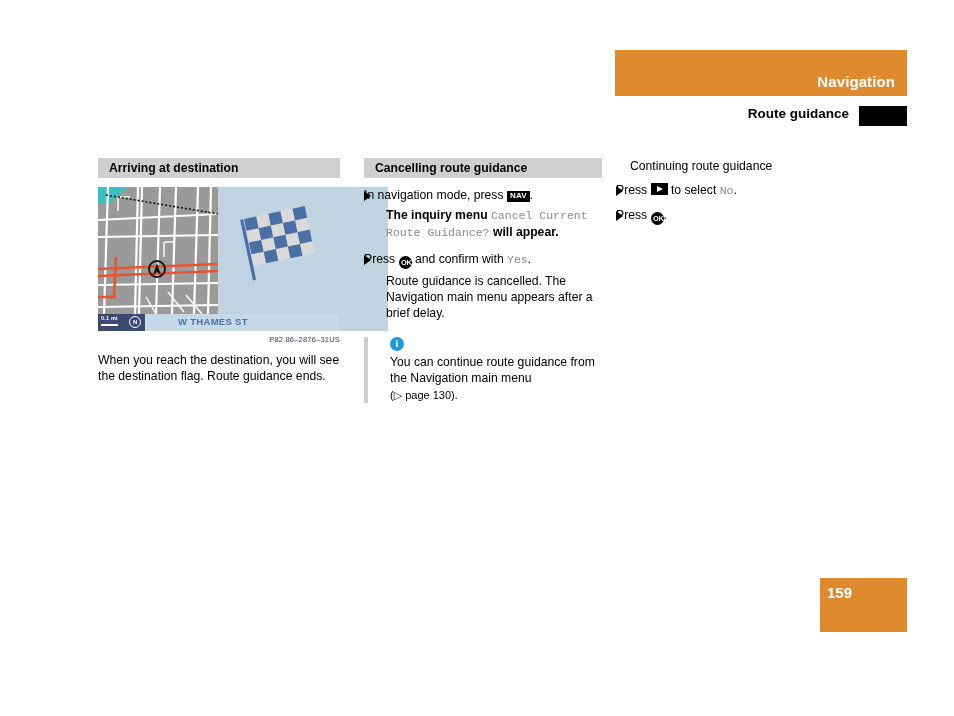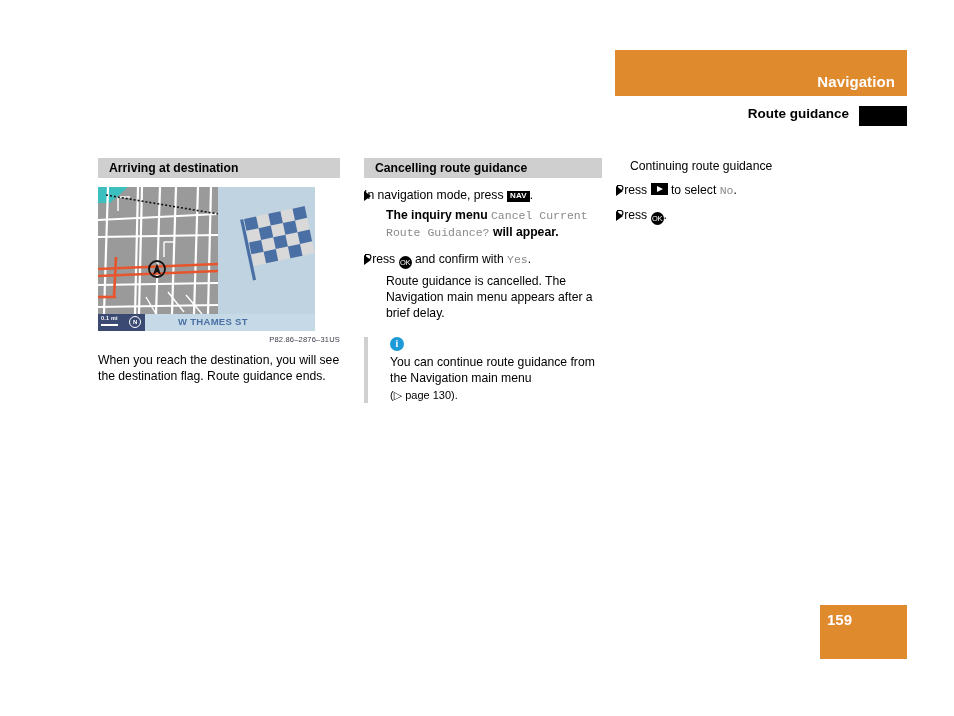--- a/index.html
+++ b/index.html
@@ -72,21 +72,21 @@
     background: #cfcfcf;
     font-size: 12.2px;
     font-weight: bold;
     padding: 3px 0 3px 11px;
     line-height: 14px;
     margin-bottom: 9px;
   }
 
   
   #figure {
-    width: 217px;
+    width: 290px;
     height: 144px;
     position: relative;
     overflow: hidden;
     background: #bfd3e0;
   }
   #map-land {
     position: absolute;
     left: 0; top: 0;
     width: 120px;
     height: 127px;
@@ -203,25 +203,25 @@
     padding: 1.5px 3px 1.5px 3px;
     line-height: 8px;
     vertical-align: 1px;
     letter-spacing: .2px;
   }
   .key-ok {
     display: inline-block;
     background: #000000;
     color: #ffffff;
     font-size: 7.5px;
-    font-weight: normal;
+    font-weight: bold;
     width: 13px;
     height: 13px;
     line-height: 13px;
-    text-align: center;
+    text-align: right;
     border-radius: 50%;
     vertical-align: -2px;
     letter-spacing: -.3px;
   }
   .key-right {
     display: inline-block;
     background: #000000;
     width: 17px;
     height: 12px;
     vertical-align: -1px;
@@ -277,21 +277,21 @@
     font-size: 12.2px;
     line-height: 16.2px;
     margin-bottom: 8px;
     margin-left: 14px;
   }
 
   
   #page-number-block {
     position: absolute;
     left: 820px;
-    top: 605px;
+    top: 578px;
     width: 87px;
     height: 54px;
     background: #e08a2e;
   }
   #page-number {
     position: absolute;
     left: 7px;
     top: 6px;
     font-size: 15px;
     font-weight: bold;

